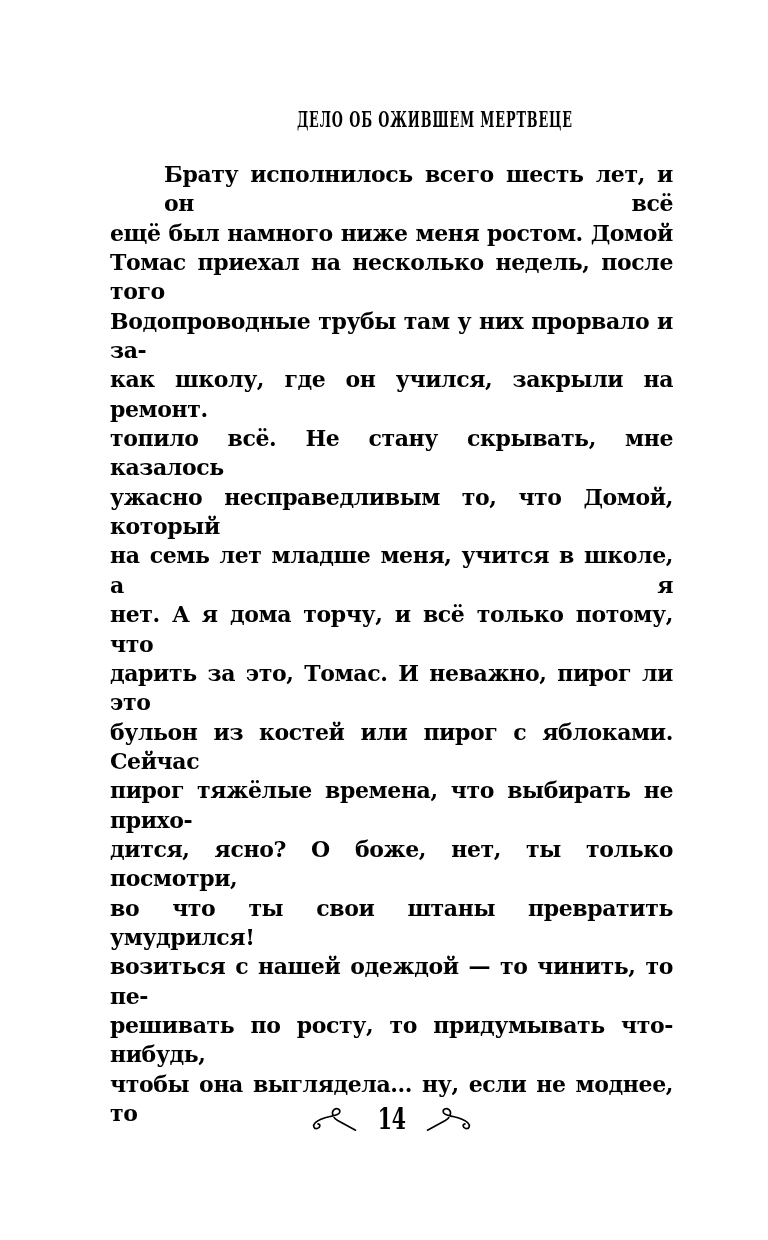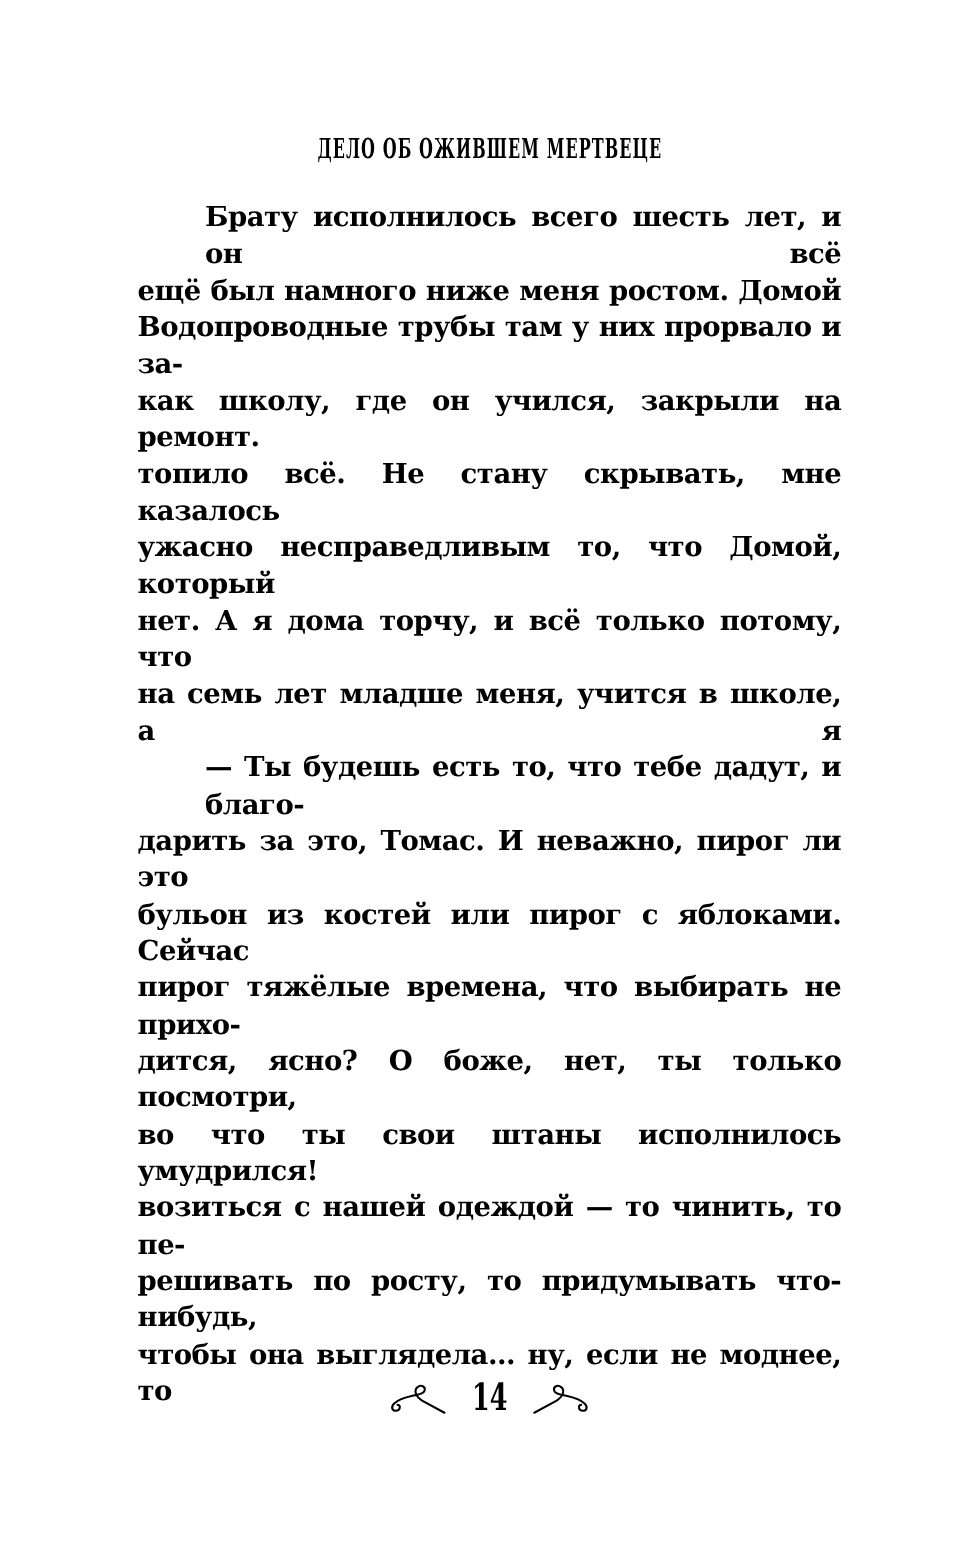--- a/index.html
+++ b/index.html
@@ -10,21 +10,21 @@
     background: #ffffff;
     color: #000000;
     font-family: "DejaVu Serif", "Liberation Serif", serif;
     overflow: hidden;
   }
   .chapter-title {
     position: absolute;
     top: 106px;
     left: 110px;
     width: 563px;
-    text-align: center;
+    text-align: right;
     white-space: nowrap;
   }
   .chapter-title .squeeze {
     display: inline-block;
     transform: scaleX(0.58);
     transform-origin: center;
     font-size: 22px;
     font-weight: bold;
     letter-spacing: 1.5px;
   }
@@ -75,35 +75,35 @@
 
   <div class="chapter-title">
     <span class="squeeze">ДЕЛО ОБ ОЖИВШЕМ МЕРТВЕЦЕ</span>
   </div>
 
   <div class="text-block">
 
     <div>
       <div class="line indent">Брату исполнилось всего шесть лет, и он всё</div>
       <div class="line">ещё был намного ниже меня ростом. Домой</div>
+      <div class="line">Томас приехал на несколько недель, после того</div>
       <div class="line">Водопроводные трубы там у них прорвало и за-</div>
       <div class="line">как школу, где он учился, закрыли на ремонт.</div>
       <div class="line">топило всё. Не стану скрывать, мне казалось</div>
       <div class="line">ужасно несправедливым то, что Домой, который</div>
+      <div class="line">на семь лет младше меня, учится в школе, а я</div>
       <div class="line">нет. А я дома торчу, и всё только потому, что</div>
-      <div class="line">на семь лет младше меня, учится в школе, а я</div>
     </div>
 
     <div>
-      <div class="line indent">— Ты будешь есть то, что тебе дадут, и благо-</div>
       <div class="line">дарить за это, Томас. И неважно, пирог ли это</div>
       <div class="line">бульон из костей или пирог с яблоками. Сейчас</div>
       <div class="line">пирог тяжёлые времена, что выбирать не прихо-</div>
       <div class="line">дится, ясно? О боже, нет, ты только посмотри,</div>
-      <div class="line last">во что ты свои штаны исполнилось умудрился!</div>
+      <div class="line last">во что ты свои штаны превратить умудрился!</div>
     </div>
 
     <div>
       <div class="line">возиться с нашей одеждой — то чинить, то пе-</div>
       <div class="line">решивать по росту, то придумывать что-нибудь,</div>
       <div class="line">чтобы она выглядела... ну, если не моднее, то</div>
 
     </div>
 
   </div>

